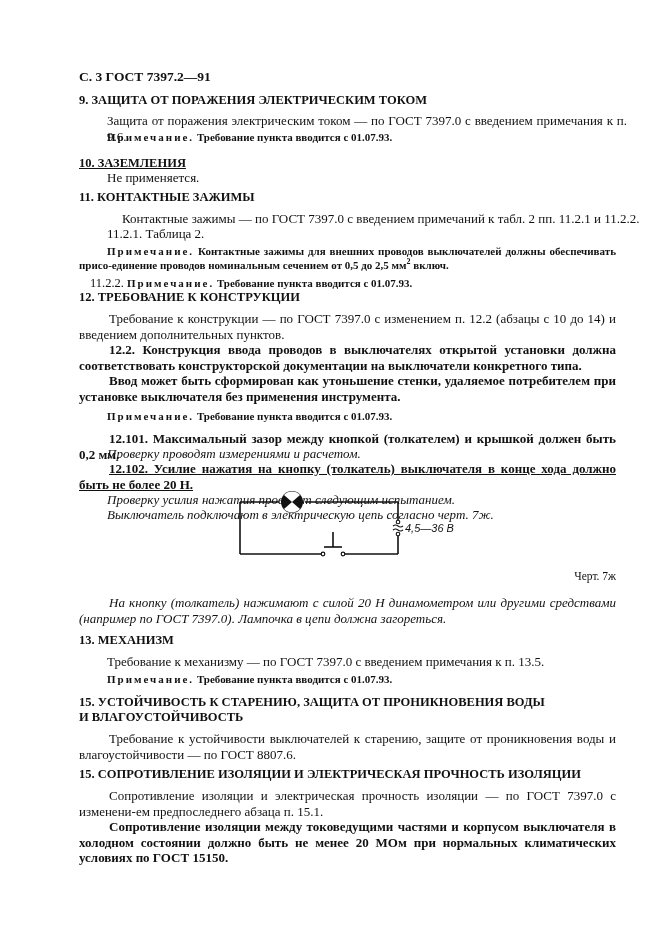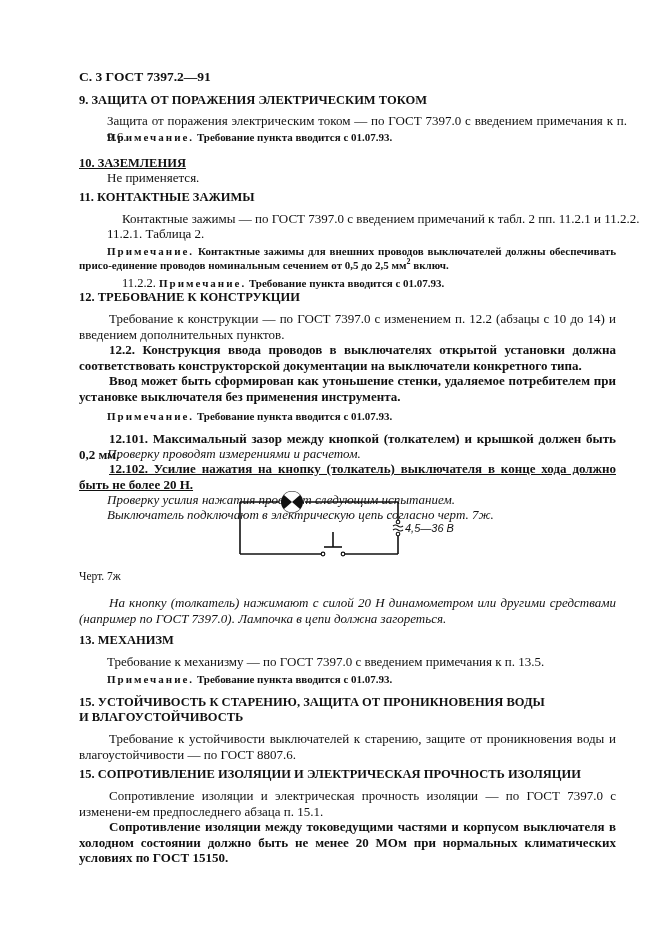--- a/index.html
+++ b/index.html
@@ -23,21 +23,21 @@
       font-size: 13px; line-height: 15.5px; text-align: justify;
     }
     .ind { text-indent: 30px; }
     .note {
       font-size: 11px; font-weight: bold; line-height: 14px;
     }
     .sp { letter-spacing: 2px; }
     .b { font-weight: bold; }
     .i { font-style: italic; }
     .caption {
-      font-size: 11.5px; text-align: left;
+      font-size: 11.5px; text-align: right;
     }
     sup { font-size: 8px; vertical-align: super; line-height: 0; }
     svg text { font-family: "Liberation Sans", "DejaVu Sans", sans-serif; font-style: italic; }
   </style>
 </head>
 <body>
 
 <div class="page-header">С. 3 ГОСТ 7397.2—91</div>
 
 <div class="content">
@@ -50,21 +50,21 @@
 
   <div class="abs h" style="top:156px;text-decoration:underline;">10. ЗАЗЕМЛЕНИЯ</div>
   <div class="abs p" style="top:170px; left:28px;">Не применяется.</div>
 
   <div class="abs h" style="top:190px;">11. КОНТАКТНЫЕ ЗАЖИМЫ</div>
   <div class="abs p" style="top:211px; left:28px; width:520px;margin-left:15px;">Контактные зажимы — по ГОСТ 7397.0 с введением примечаний к табл. 2 пп. 11.2.1 и 11.2.2.</div>
   <div class="abs p" style="top:226px; left:28px;">11.2.1. Таблица 2.</div>
   <div class="abs note" style="top:244px; text-indent:28px; text-align:justify;">
     <span class="sp">Примечание.</span><span> Контактные зажимы для внешних проводов выключателей должны обеспечивать присо-единение проводов номинальным сечением от 0,5 до 2,5 мм</span><sup>2</sup><span> включ.</span>
   </div>
-  <div class="abs" style="top:276px; left:43px; font-size:12.5px;">
+  <div class="abs" style="top:276px; left:11px; font-size:12.5px;">
     <span>11.2.2. </span><span class="note sp">Примечание.</span><span class="note"> Требование пункта вводится с 01.07.93.</span>
   </div>
 
   <div class="abs h" style="top:290px;">12. ТРЕБОВАНИЕ К КОНСТРУКЦИИ</div>
   <div class="abs p ind" style="top:311px;">Требование к конструкции — по ГОСТ 7397.0 с изменением п. 12.2 (абзацы с 10 до 14) и введением дополнительных пунктов.</div>
   <div class="abs p ind b" style="top:342px;">12.2. Конструкция ввода проводов в выключателях открытой установки должна соответствовать конструкторской документации на выключатели конкретного типа.</div>
   <div class="abs p ind b" style="top:373px;">Ввод может быть сформирован как утоньшение стенки, удаляемое потребителем при установке выключателя без применения инструмента.</div>
   <div class="abs note" style="top:409px; left:28px;">
     <span class="sp">Примечание.</span><span> Требование пункта вводится с 01.07.93.</span>
   </div>

